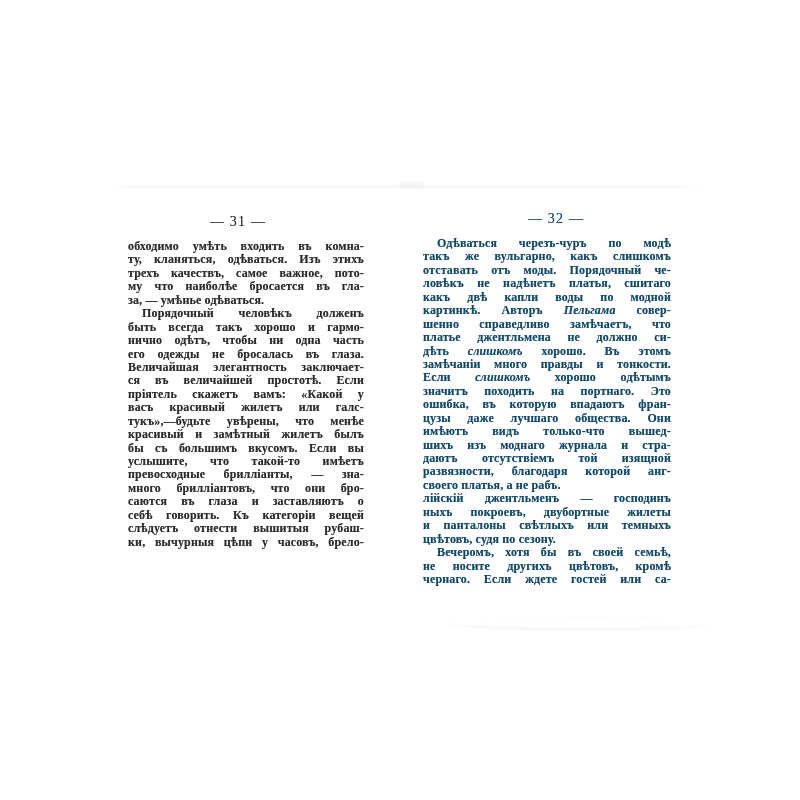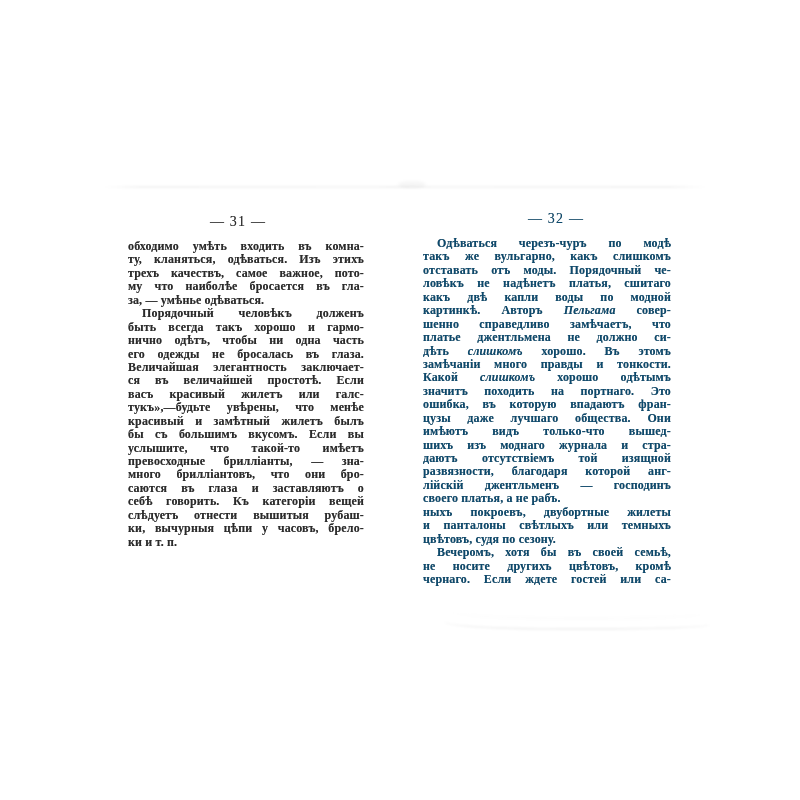--- a/index.html
+++ b/index.html
@@ -113,58 +113,58 @@
         <div class="line">ту, кланяться, одѣваться. Изъ этихъ</div>
         <div class="line">трехъ качествъ, самое важное, пото-</div>
         <div class="line">му что наиболѣе бросается въ гла-</div>
         <div class="line end">за, — умѣнье одѣваться.</div>
         <div class="line indent">Порядочный человѣкъ долженъ</div>
         <div class="line">быть всегда такъ хорошо и гармо-</div>
         <div class="line">нично одѣтъ, чтобы ни одна часть</div>
         <div class="line">его одежды не бросалась въ глаза.</div>
         <div class="line">Величайшая элегантность заключает-</div>
         <div class="line">ся въ величайшей простотѣ. Если</div>
+        <div class="line">пріятель скажетъ вамъ: «Какой у</div>
         <div class="line">васъ красивый жилетъ или галс-</div>
         <div class="line">тукъ»,—будьте увѣрены, что менѣе</div>
         <div class="line">красивый и замѣтный жилетъ былъ</div>
         <div class="line">бы съ большимъ вкусомъ. Если вы</div>
         <div class="line">услышите, что такой-то имѣетъ</div>
         <div class="line">превосходные брилліанты, — зна-</div>
         <div class="line">много брилліантовъ, что они бро-</div>
         <div class="line">саются въ глаза и заставляютъ о</div>
         <div class="line">себѣ говорить. Къ категоріи вещей</div>
         <div class="line">слѣдуетъ отнести вышитыя рубаш-</div>
         <div class="line">ки, вычурныя цѣпи у часовъ, брело-</div>
-        <div class="line end">ки и т. п.</div>
       </div>
   </div>
 
   <div class="page page-right" style="color: #0c4a6e;">
     <div class="pheader">— 32 —</div>
     <div class="ptext">
         <div class="line indent">Одѣваться черезъ-чуръ по модѣ</div>
         <div class="line">такъ же вульгарно, какъ слишкомъ</div>
         <div class="line">отставать отъ моды. Порядочный че-</div>
         <div class="line">ловѣкъ не надѣнетъ платья, сшитаго</div>
         <div class="line">какъ двѣ капли воды по модной</div>
         <div class="line"><span>картинкѣ. Авторъ </span><span class="it">Пельгама</span><span> совер-</span></div>
         <div class="line">шенно справедливо замѣчаетъ, что</div>
         <div class="line">платье джентльмена не должно си-</div>
         <div class="line"><span>дѣть </span><span class="it">слишкомъ</span><span> хорошо. Въ этомъ</span></div>
         <div class="line">замѣчаніи много правды и тонкости.</div>
-        <div class="line"><span>Какой </span><span class="it">слишкомъ</span><span> хорошо одѣтымъ</span></div>
+        <div class="line"><span>Если </span><span class="it">слишкомъ</span><span> хорошо одѣтымъ</span></div>
         <div class="line">значитъ походить на портнаго. Это</div>
         <div class="line">ошибка, въ которую впадаютъ фран-</div>
         <div class="line">цузы даже лучшаго общества. Они</div>
         <div class="line">имѣютъ видъ только-что вышед-</div>
         <div class="line">шихъ изъ моднаго журнала и стра-</div>
         <div class="line">даютъ отсутствіемъ той изящной</div>
         <div class="line">развязности, благодаря которой анг-</div>
+        <div class="line end">своего платья, а не рабъ.</div>
         <div class="line">лійскій джентльменъ — господинъ</div>
-        <div class="line end">своего платья, а не рабъ.</div>
         <div class="line">ныхъ покроевъ, двубортные жилеты</div>
         <div class="line">и панталоны свѣтлыхъ или темныхъ</div>
         <div class="line end">цвѣтовъ, судя по сезону.</div>
         <div class="line indent">Вечеромъ, хотя бы въ своей семьѣ,</div>
         <div class="line">не носите другихъ цвѣтовъ, кромѣ</div>
         <div class="line">чернаго. Если ждете гостей или са-</div>
       </div>
   </div>
 </div>
 

